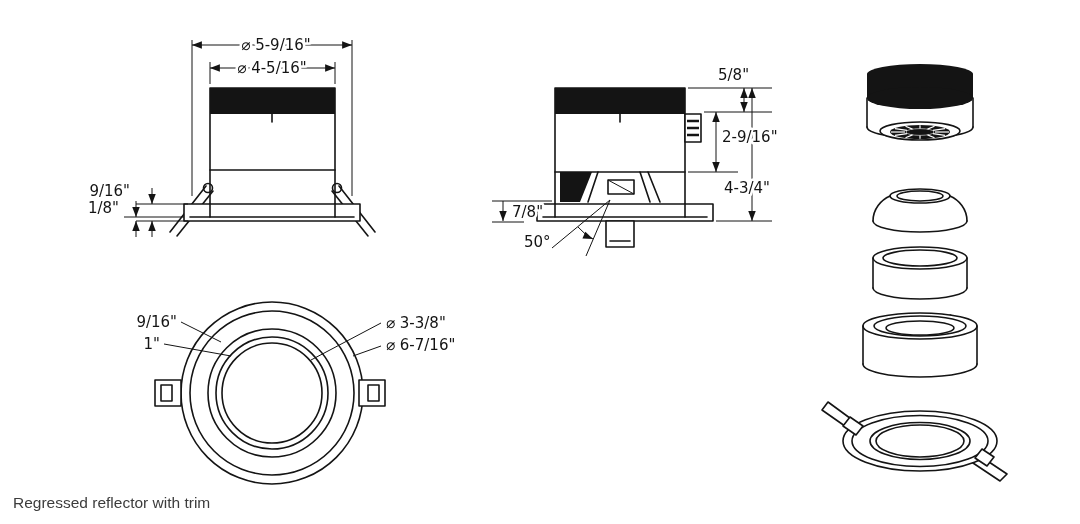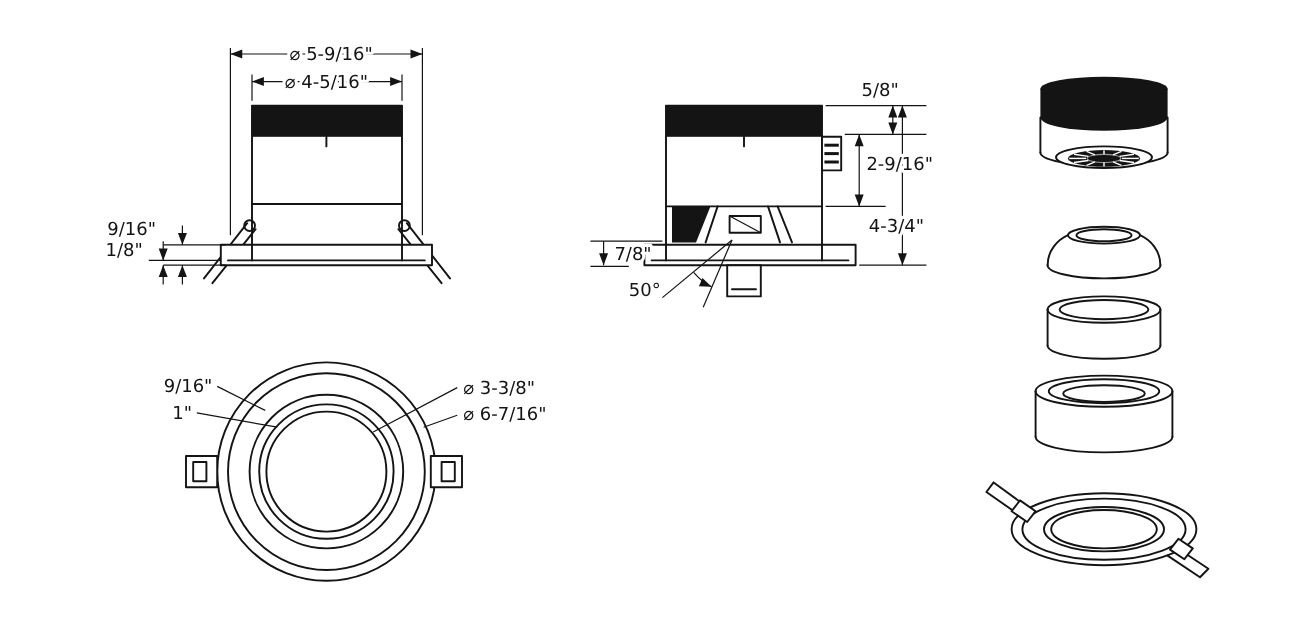--- a/index.html
+++ b/index.html
@@ -212,13 +212,14 @@
           <path d="M 850 417 L 863 426 L 856 435 L 843 426 Z" class="ink white"></path>
         </g>
         <g>
           <path d="M 980 456 L 1007 474 M 973 463 L 1000 481 M 1007 474 L 1000 481" class="ink"></path>
           <path d="M 982 449 L 994 457 L 987 466 L 975 458 Z" class="ink white"></path>
         </g>
       </g>
     </g>
   </svg>
 
+  <div class="caption">Regressed reflector with trim</div>
 </div>
 
 </body></html>

